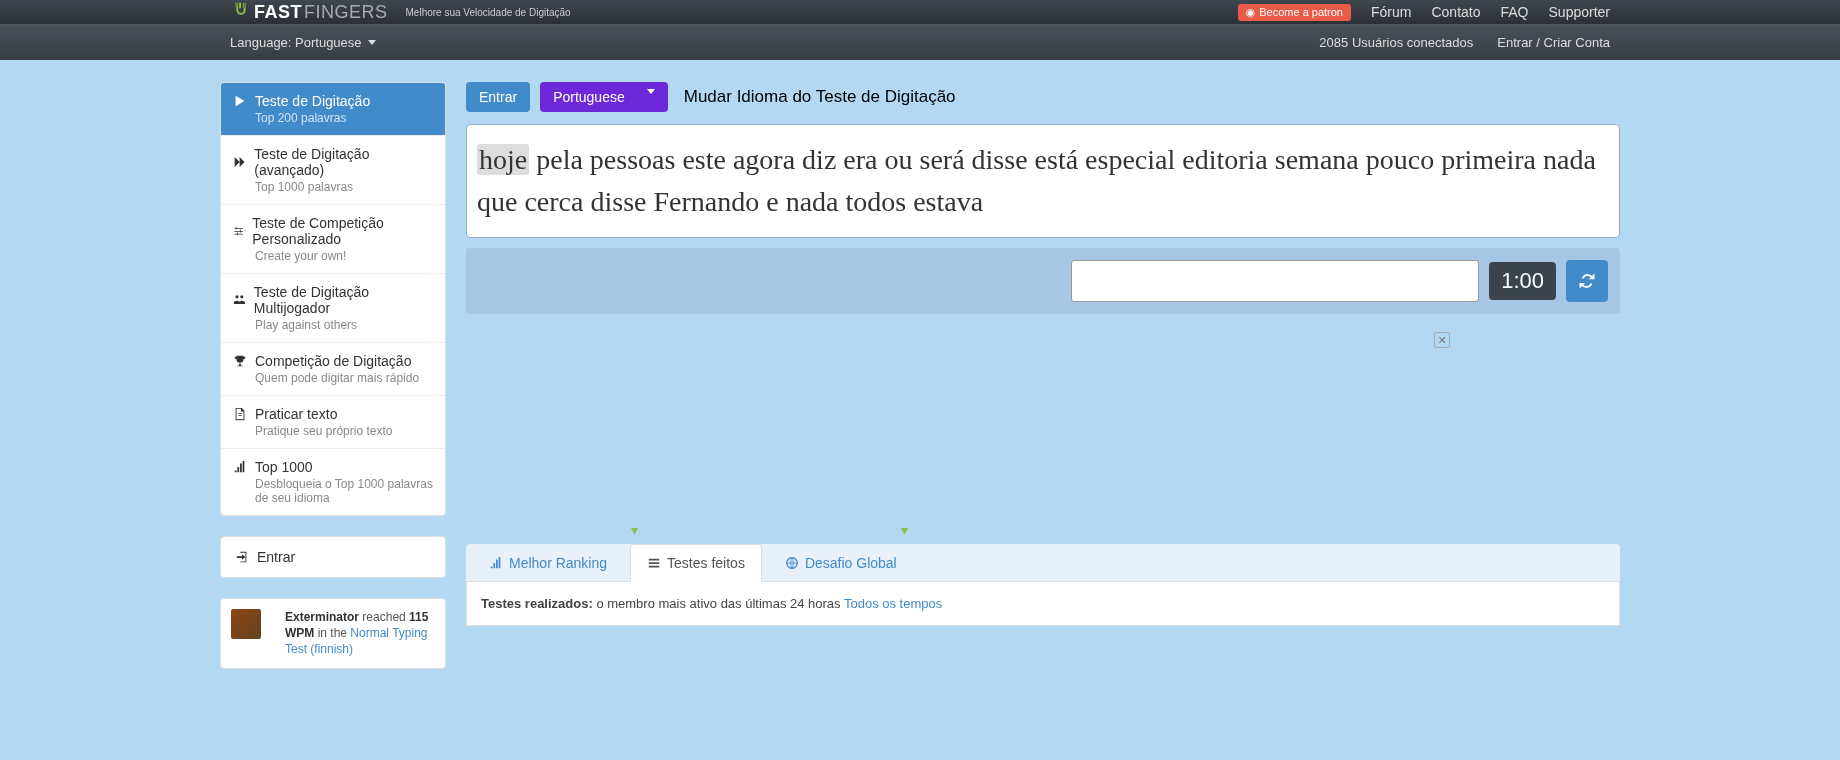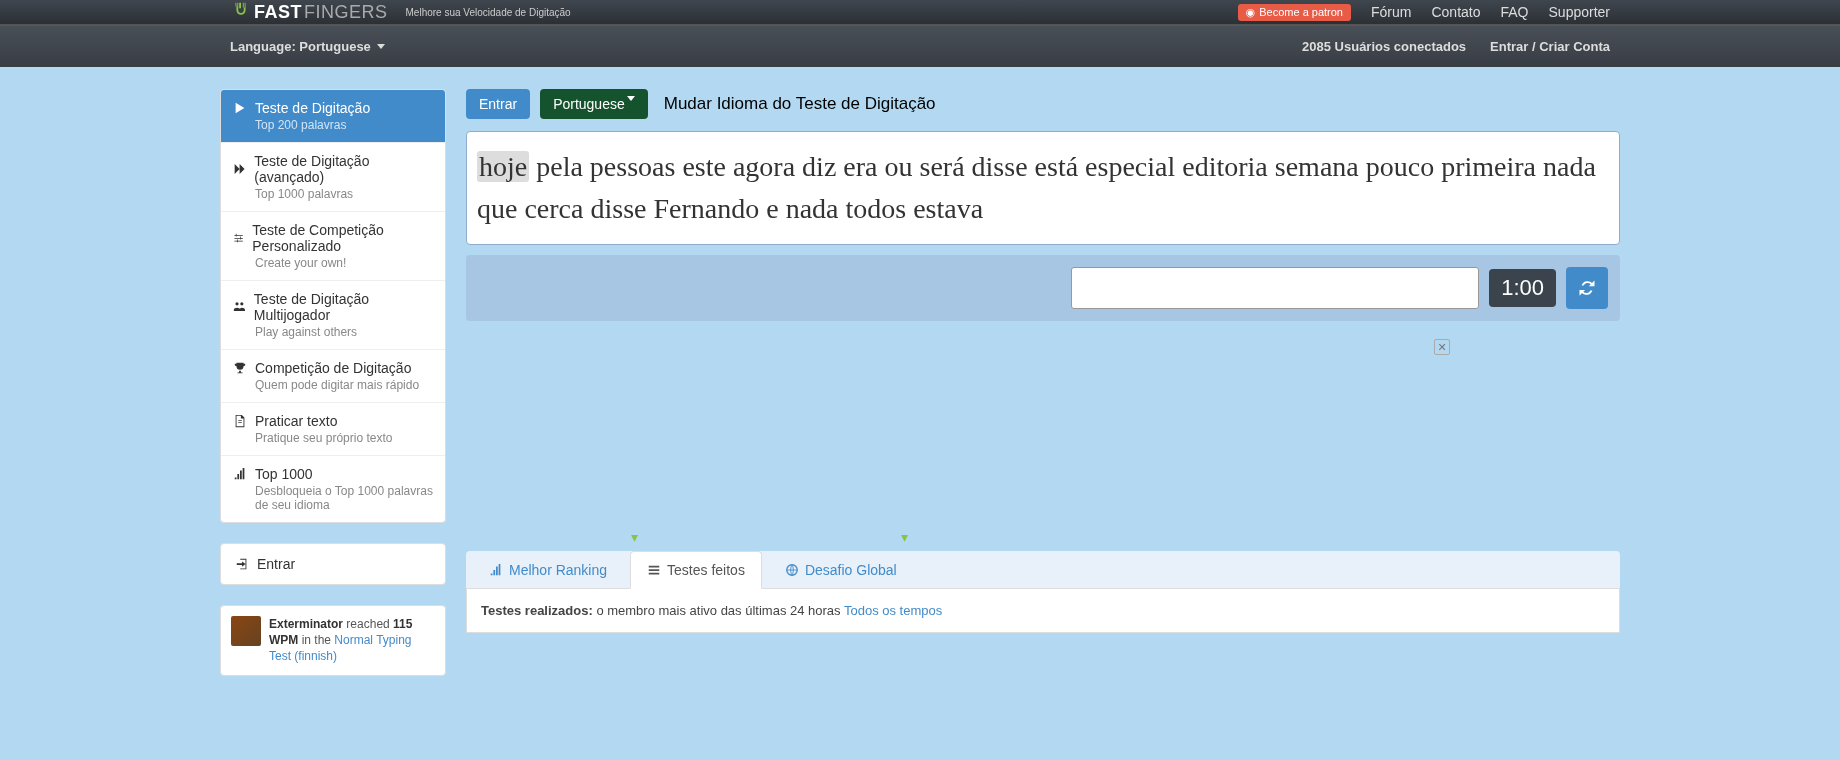--- a/index.html
+++ b/index.html
@@ -7,47 +7,47 @@
 .topbar { background: linear-gradient(to bottom, #40464e, #2b3036); height: 24px; display: flex; align-items: center; padding: 0 0; }
 .topbar-inner { width: 1400px; margin: 0 auto; display: flex; align-items: center; justify-content: space-between; padding: 0 10px;}
 .logo { display: flex; align-items: center; gap: 0; color: #ddd; font-size: 12px; }
 .logo-mark { display: flex; align-items: center; }
 .logo-text { font-weight: bold; color: #fff; font-size: 18px; letter-spacing: 0.5px; margin-left: 2px;}
 .logo-thin { font-weight: 300; color: #aaa; }
 .logo-tagline { margin-left: 18px; color: #ccc; font-size: 10px; }
 .topnav { display: flex; align-items: center; gap: 20px; }
 .patron-btn { background: #e85b46; color: #fff; border-radius: 3px; padding: 2px 8px; font-size: 11px; display: flex; align-items: center; gap: 4px; cursor: pointer;}
 .topnav a { color: #ddd; text-decoration: none; font-size: 14px; }
-.subbar { background: linear-gradient(to bottom, #4a5058, #383d44); height: 43px; border-top: 1px solid #555; box-shadow: inset 0 1px 0 rgba(255,255,255,0.05); font-weight: bold;}
+.subbar { background: linear-gradient(to bottom, #4a5058, #383d44); height: 36px; border-top: 1px solid #555; box-shadow: inset 0 1px 0 rgba(255,255,255,0.05);}
 .subbar-inner { width: 1400px; margin: 0 auto; display: flex; align-items: center; justify-content: space-between; height: 100%; padding: 0 10px;}
 .lang-sel { color: #ddd; font-size: 13px; display: flex; align-items: center; gap: 4px; cursor: pointer;}
 .sub-right { display: flex; gap: 24px; color: #ddd; font-size: 13px;}
 .sub-right a { color: #ddd; text-decoration: none;}
 .container { width: 1400px; margin: 0 auto; display: flex; gap: 20px; padding-top: 22px; }
 .sidebar { width: 226px; flex-shrink: 0; }
 .sidecard { background: #fff; border: 1px solid #ddd; border-radius: 4px; overflow: hidden; margin-bottom: 20px;}
 .sidecard .item { padding: 10px 12px; border-top: 1px solid #eee; cursor: pointer;}
 .sidecard .item:first-child { border-top: none; }
 .sidecard .item.active { background: #428bca; color: #fff; }
 .sidecard .item .title { font-size: 14px; display: flex; align-items: center; gap: 8px;}
 .sidecard .item .title.bold { font-weight: normal; }
 .sidecard .item .sub { font-size: 12px; color: #888; margin-left: 22px; margin-top: 2px;}
 .sidecard .item.active .sub { color: #d0e4f5; }
 .login-card { background: #fff; border: 1px solid #ddd; border-radius: 4px; padding: 12px 14px; margin-bottom: 20px; cursor:pointer;}
 .login-card span.icon { margin-right: 8px;}
-.achieve-card { background: #fff; border: 1px solid #ddd; border-radius: 4px; padding: 10px; display: flex; gap: 8px;}
+.achieve-card { background: #fff; border: 1px solid #ddd; border-radius: 4px; padding: 10px; display: flex; gap: 24px;}
 .avatar { width: 30px; height: 30px; background: #555; border-radius: 2px; flex-shrink: 0; background: linear-gradient(135deg,#8b4513,#654321);}
 .achieve-text { font-size: 12px; line-height: 1.35; color: #555;}
 .achieve-text b { color: #333;}
 .achieve-text a { color: #428bca; text-decoration: none;}
 .main { flex: 1; }
 .toprow { display: flex; align-items: center; gap: 10px; margin-bottom: 12px;}
 .btn { border: none; border-radius: 4px; padding: 7px 13px; font-size: 14px; cursor: pointer; color: #fff;}
 .btn-blue { background: #428bca; }
-.btn-green { background: #14532d; display: flex; align-items: flex-start; gap: 0;}
+.btn-green { background: #6d28d9; display: flex; align-items: flex-start; gap: 20px;}
 .toprow .hint { color: #000000; font-size: 17px; margin-left: 6px;}
 .wordbox { background: #fff; border: 1px solid #8faccc; border-radius: 4px; padding: 14px 10px 14px 10px; }
 .words { font-family: Georgia, "Times New Roman", serif; font-size: 28px; line-height: 1.5; color: #333; }
 .words .hl { background: #ddd; border-radius: 3px; padding: 0 2px;}
 .inputbar { background: #a7c6e3; border-radius: 4px; margin-top: 10px; padding: 12px; display: flex; justify-content: flex-end; align-items: center; gap: 10px;}
 .type-input { width: 408px; height: 42px; font-size: 24px; padding: 4px 8px; border: 1px solid #999; border-radius: 3px; outline: none;}
 .timer { background: #3b444c; color: #fff; font-size: 22px; padding: 6px 12px; border-radius: 4px;}
 .reload { background: #428bca; color: #fff; width: 42px; height: 42px; border-radius: 4px; display: flex; align-items: center; justify-content: center; font-size: 18px; cursor: pointer;}
 .adspace { height: 230px; position: relative; }
 .adclose { position: absolute; right: 170px; top: 18px; color: #777; font-size: 14px; border: 1px solid #aaa; width: 16px; height: 16px; display:flex; align-items:center; justify-content:center; font-size:11px; border-radius:2px; cursor:pointer;}

